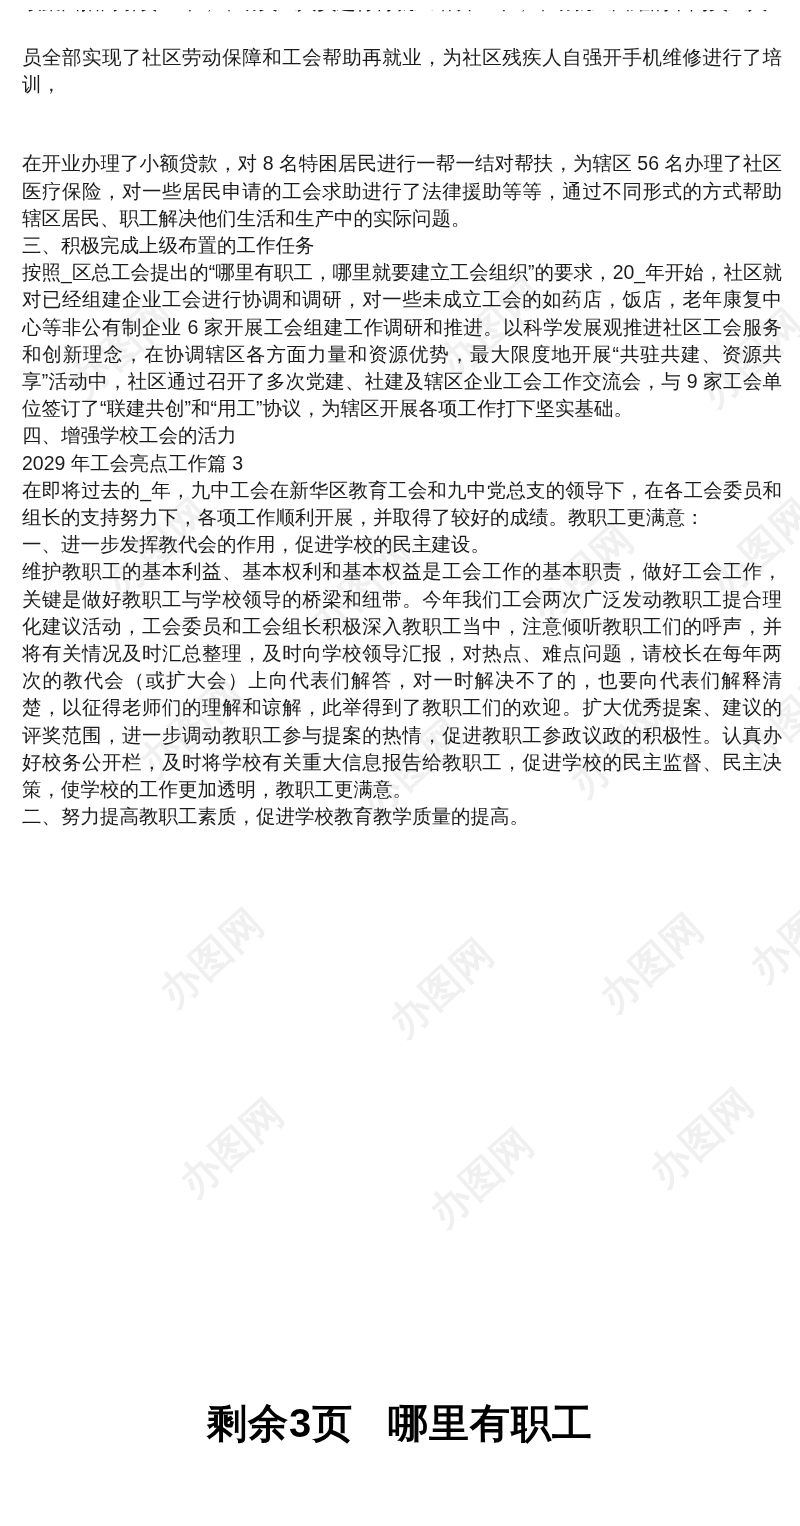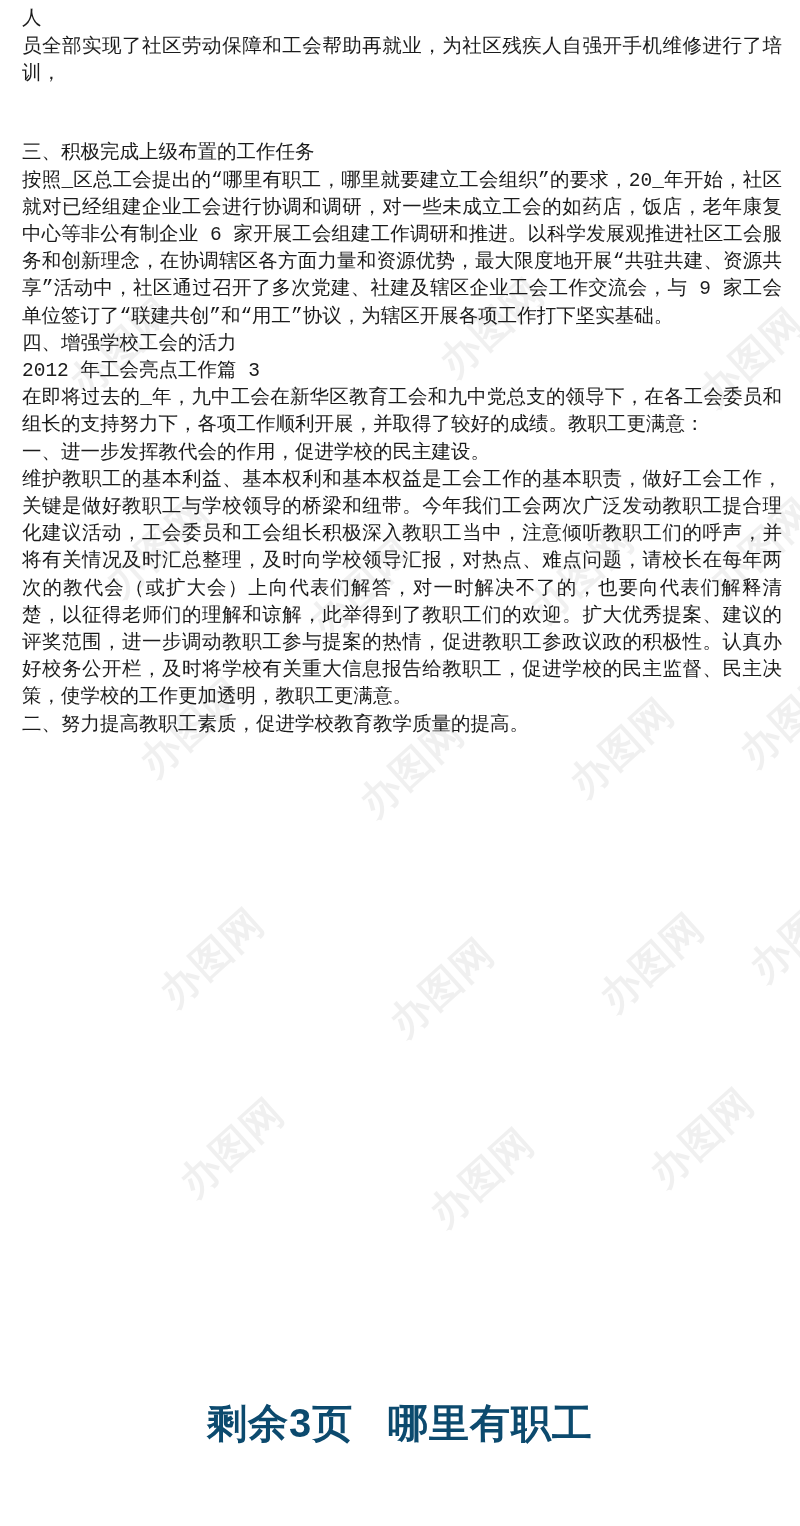--- a/index.html
+++ b/index.html
@@ -34,23 +34,22 @@
     white-space: nowrap;
     transform-origin: center center;
     letter-spacing: 1px;
   }
 
   
   .doc {
     position: absolute;
     z-index: 2;
     left: 0;
-    top: 0;
+    top: 10px;
     width: 800px;
-    font-family: Liberation Mono, monospace;
   }
   .clip-top {
     position: relative;
     height: 34px;
     overflow: hidden;
   }
   .clip-top .para {
     position: absolute;
     top: -21px;
     left: 0;
@@ -75,21 +74,21 @@
     left: 0;
     right: 0;
     top: 1396px;
     text-align: center;
   }
   .footer-notice .notice-text {
     display: inline-block;
     font-family: "Liberation Sans", "DejaVu Sans", sans-serif;
     font-size: 40px;
     font-weight: 700;
-    color: #0c4a6e;
+    color: #000000;
     letter-spacing: 1px;
   }
   .notice-gap { display: inline-block; width: 26px; }
 </style>
 </head>
 <body>
 
 <div id="page">
 
   <div class="wm-layer" id="wm-layer">
@@ -116,24 +115,25 @@
   <div class="doc">
 
     <div class="clip-top">
       <p class="para">续集团招商引资 1 个，帮助失业人员进行再就业培训 1 个，帮助就业困难的下岗失业人</p>
     </div>
 
     <p class="para">员全部实现了社区劳动保障和工会帮助再就业，为社区残疾人自强开手机维修进行了培训，</p>
 
     <div class="spacer-lg"></div>
 
+    <p class="para">在开业办理了小额贷款，对 8 名特困居民进行一帮一结对帮扶，为辖区 56 名办理了社区医疗保险，对一些居民申请的工会求助进行了法律援助等等，通过不同形式的方式帮助辖区居民、职工解决他们生活和生产中的实际问题。</p>
     <p class="para">三、积极完成上级布置的工作任务</p>
     <p class="para">按照_区总工会提出的“哪里有职工，哪里就要建立工会组织”的要求，20_年开始，社区就对已经组建企业工会进行协调和调研，对一些未成立工会的如药店，饭店，老年康复中心等非公有制企业 6 家开展工会组建工作调研和推进。以科学发展观推进社区工会服务和创新理念，在协调辖区各方面力量和资源优势，最大限度地开展“共驻共建、资源共享”活动中，社区通过召开了多次党建、社建及辖区企业工会工作交流会，与 9 家工会单位签订了“联建共创”和“用工”协议，为辖区开展各项工作打下坚实基础。</p>
     <p class="para">四、增强学校工会的活力</p>
-    <p class="para">2012 年工会亮点工作篇 3</p>
+    <p class="para">2029 年工会亮点工作篇 3</p>
     <p class="para">在即将过去的_年，九中工会在新华区教育工会和九中党总支的领导下，在各工会委员和组长的支持努力下，各项工作顺利开展，并取得了较好的成绩。教职工更满意：</p>
     <p class="para">一、进一步发挥教代会的作用，促进学校的民主建设。</p>
     <p class="para">维护教职工的基本利益、基本权利和基本权益是工会工作的基本职责，做好工会工作，关键是做好教职工与学校领导的桥梁和纽带。今年我们工会两次广泛发动教职工提合理化建议活动，工会委员和工会组长积极深入教职工当中，注意倾听教职工们的呼声，并将有关情况及时汇总整理，及时向学校领导汇报，对热点、难点问题，请校长在每年两次的教代会（或扩大会）上向代表们解答，对一时解决不了的，也要向代表们解释清楚，以征得老师们的理解和谅解，此举得到了教职工们的欢迎。扩大优秀提案、建议的评奖范围，进一步调动教职工参与提案的热情，促进教职工参政议政的积极性。认真办好校务公开栏，及时将学校有关重大信息报告给教职工，促进学校的民主监督、民主决策，使学校的工作更加透明，教职工更满意。</p>
     <p class="para">二、努力提高教职工素质，促进学校教育教学质量的提高。</p>
 
   </div>
 
   <div class="footer-notice">
     <span class="notice-text">剩余3页</span>
     <span class="notice-gap"></span>

